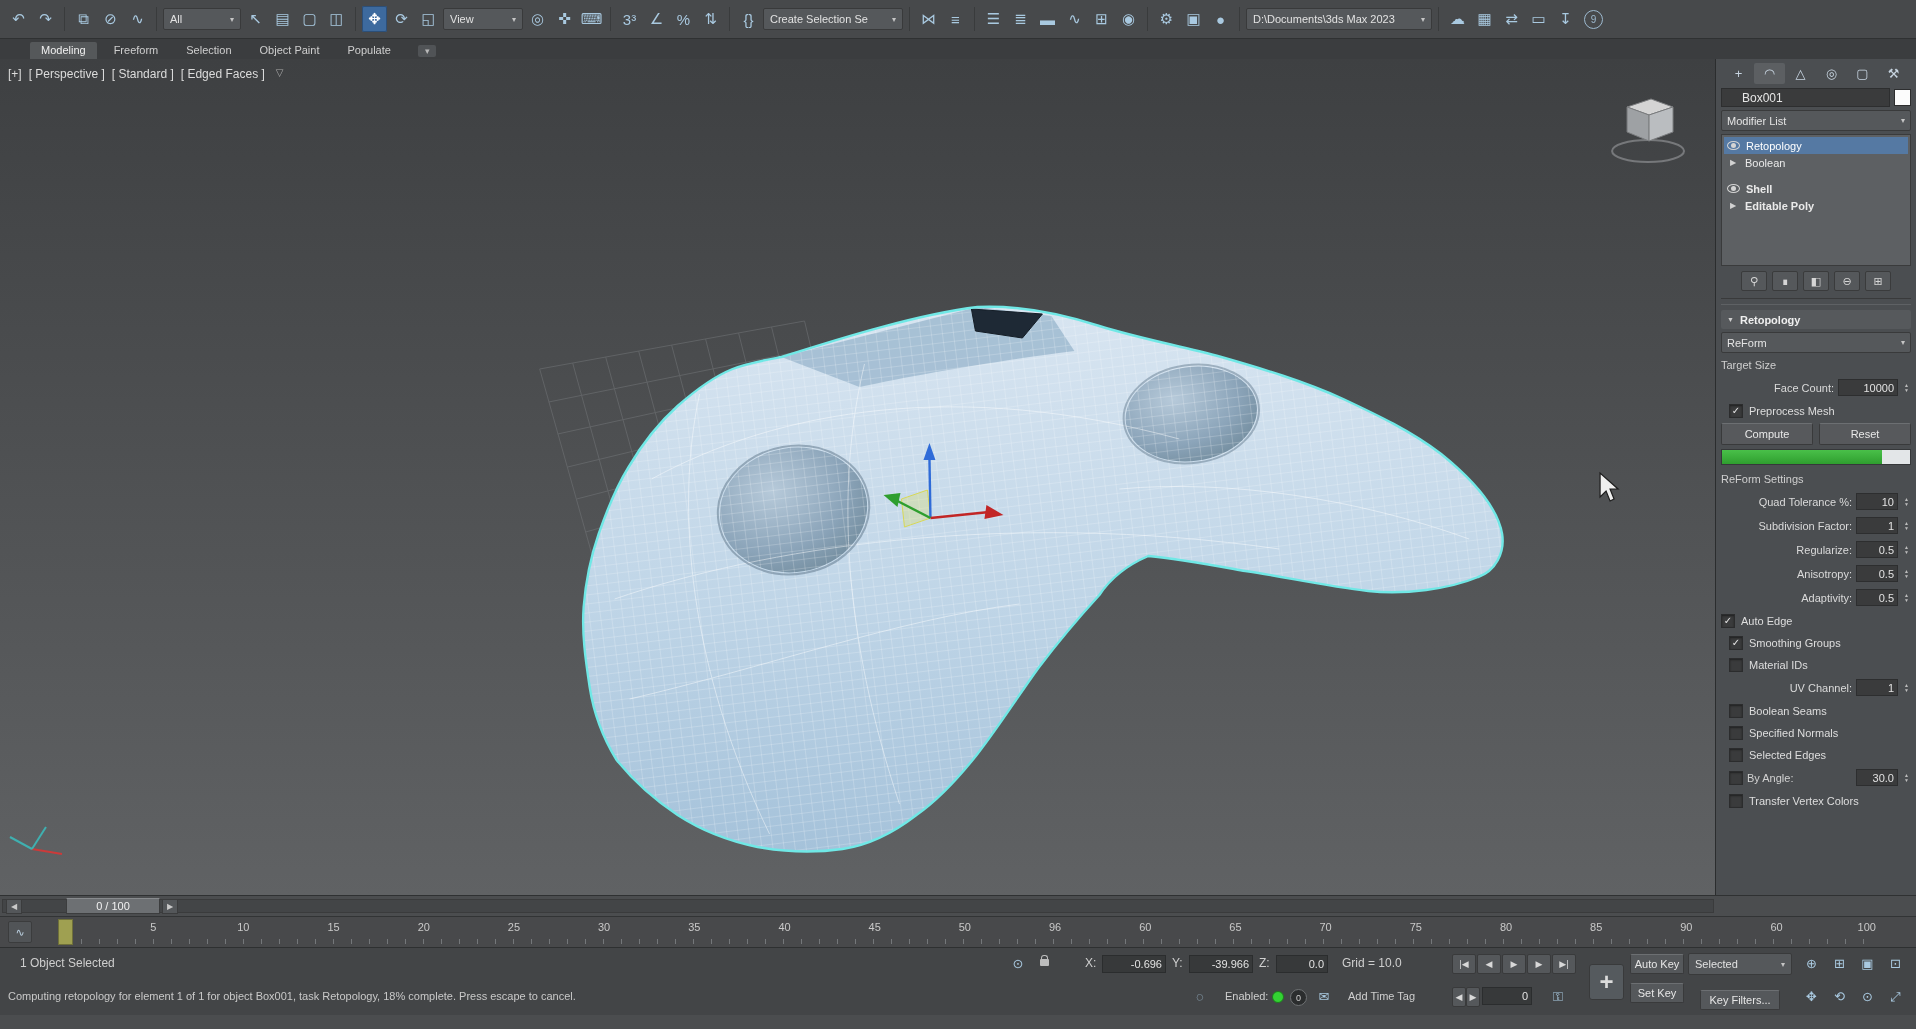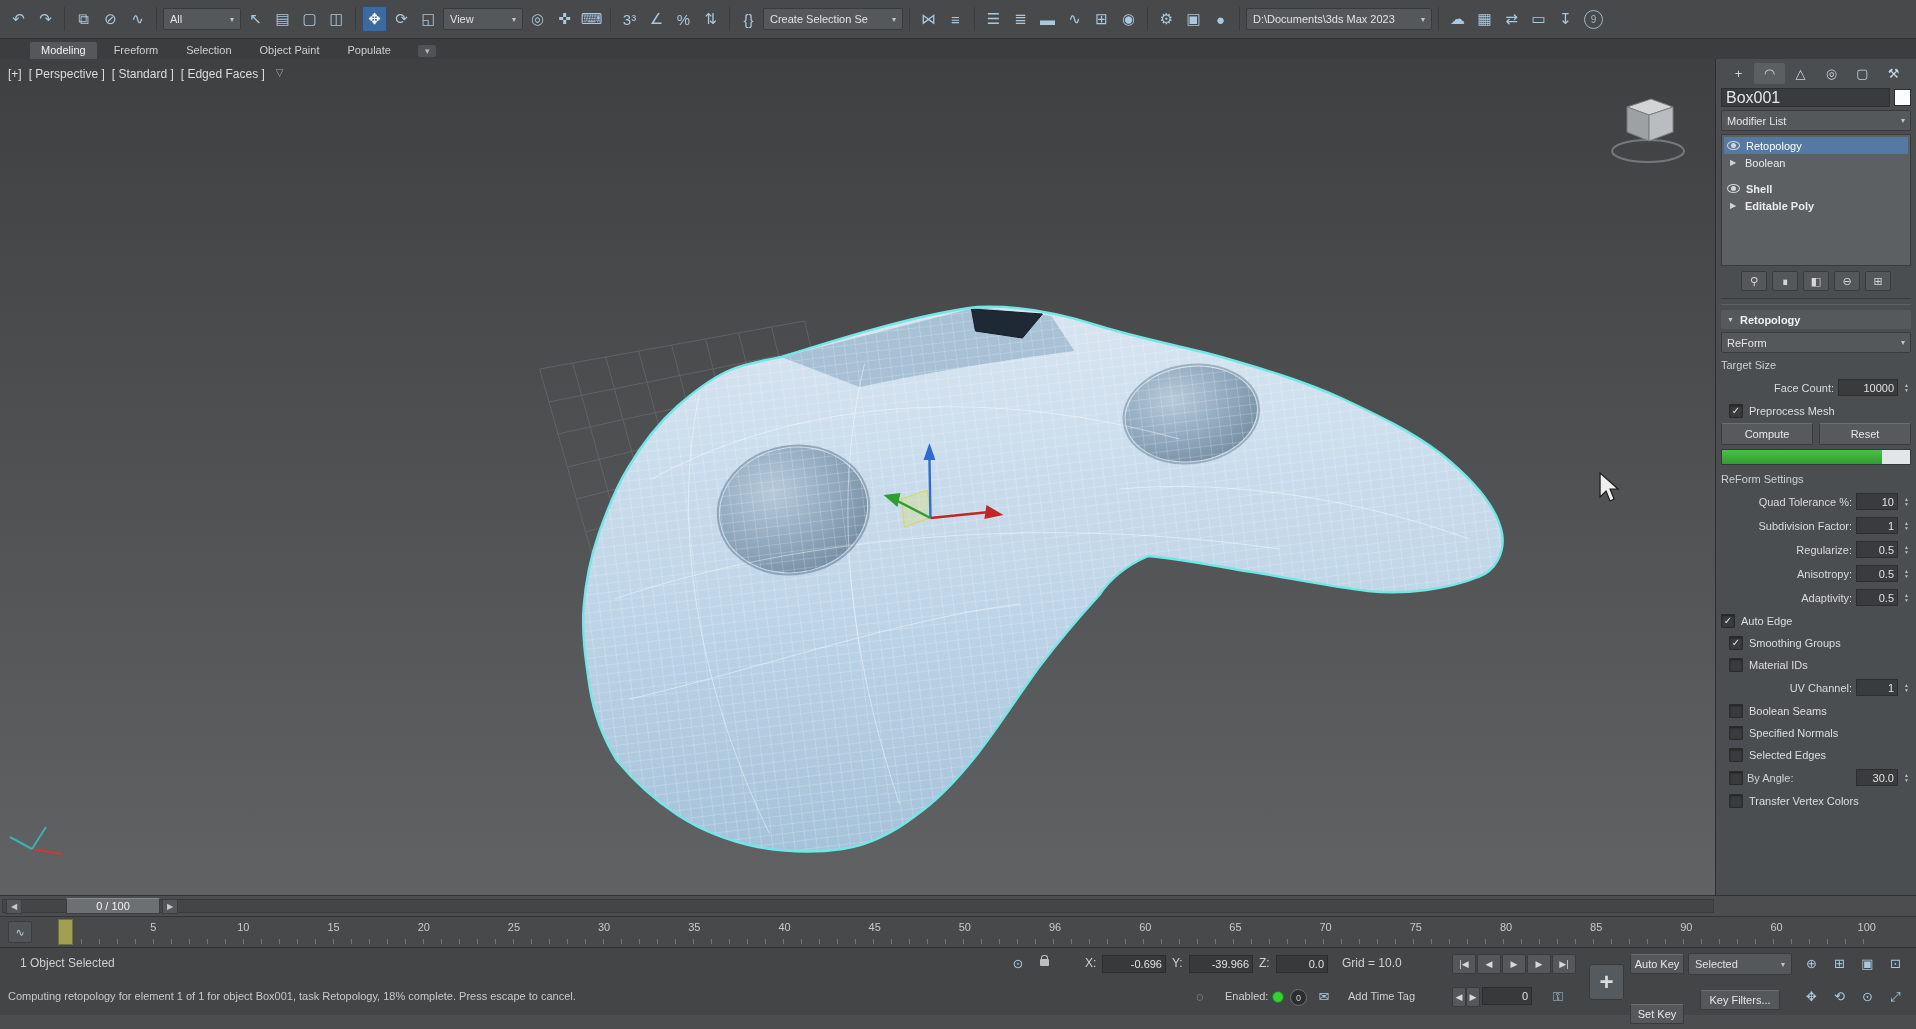--- a/index.html
+++ b/index.html
@@ -30,21 +30,21 @@
   .viewport{position:relative;flex:1;background:linear-gradient(#3e4042,#606264);border-right:1px solid #2b2d2e;overflow:hidden}
   .scene{position:absolute;inset:0;width:100%;height:100%}
   .vp-label{position:absolute;top:8px;left:8px;display:flex;gap:7px;z-index:3;font-size:12px;color:#dcdcdc}
   .vp-label .flt{color:#aaaaaa;font-size:10px;margin-left:4px}
   
   .cmd-panel{width:200px;background:#4b4e51;box-sizing:border-box;padding:3px 5px;display:flex;flex-direction:column;gap:3px;overflow:hidden}
   .cp-tabs{display:flex;justify-content:space-between;padding:1px 2px}
   .cp-tab{flex:1;height:21px;display:flex;align-items:center;justify-content:center;color:#c7d4e0;font-size:13px;border-radius:2px}
   .cp-tab.active{background:#5c5f62}
   .name-row{display:flex;gap:4px;align-items:center}
-  .name-field{flex:1;height:17px;background:#3a3b3c;border:1px solid #2d2e2f;display:flex;align-items:center;padding:0 4px;font-size:16px;color:#e6e6e6}
+  .name-field{flex:1;height:17px;background:#3a3b3c;border:1px solid #2d2e2f;display:flex;align-items:center;padding:0 20px;font-size:12px;color:#e6e6e6}
   .swatch{width:15px;height:15px;background:#fcfcfc;border:1px solid #2d2e2f}
   .cp-dd{display:flex;align-items:center;background:#55585b;border:1px solid #393a3b;border-radius:2px;height:19px;padding:0 5px;font-size:11px;color:#e4e4e4}
   .cp-dd .arr{margin-left:auto;font-size:8px;color:#c5c5c5}
   .stack{background:#5d6063;border:1px solid #3a3b3c;height:126px;font-size:11px;padding:2px;display:flex;flex-direction:column}
   .srow{display:flex;align-items:center;gap:6px;height:17px;padding:0 3px;color:#eaeaea}
   .srow.selected{background:#5579a3;color:#fff}
   .srow.bold{font-weight:bold}
   .ex{font-size:8px;color:#d2d2d2;width:12px;text-align:center}
   .eye{width:13px;height:9px;border:1.5px solid #d4d4d4;border-radius:50%;position:relative;display:inline-block;box-sizing:border-box}
   .eye::after{content:"";position:absolute;inset:1px 3px;background:#d4d4d4;border-radius:50%}
@@ -552,21 +552,21 @@
     <span class="abs nav-ico" style="left:1190px;top:38px;width:20px">◌</span>
     <span class="abs" style="left:1225px;top:42px;font-size:11px">Enabled:</span>
     <span class="abs gdot" style="left:1272px;top:43px"></span>
     <span class="abs badge0" style="left:1290px;top:41px">0</span>
     <span class="abs nav-ico" style="left:1314px;top:38px;width:20px">✉</span>
     <span class="abs" style="left:1348px;top:42px;font-size:11px">Add Time Tag</span>
     <span class="abs pbtn" style="left:1452px;top:39px;width:12px">◀</span>
     <span class="abs pbtn" style="left:1466px;top:39px;width:12px">▶</span>
     <span class="abs ffield" style="left:1482px;top:39px;width:42px">0</span>
     <span class="abs nav-ico" style="left:1548px;top:38px;width:20px">⚿</span>
-    <span class="abs fbtn" style="left:1630px;top:56px;width:52px;height:18px">Set Key</span>
+    <span class="abs fbtn" style="left:1630px;top:35px;width:52px;height:18px">Set Key</span>
     <span class="abs fbtn" style="left:1700px;top:42px;width:78px;height:18px">Key Filters...</span>
     <span class="abs nav-ico" style="left:1800px;top:38px">✥</span>
     <span class="abs nav-ico" style="left:1828px;top:38px">⟲</span>
     <span class="abs nav-ico" style="left:1856px;top:38px">⊙</span>
     <span class="abs nav-ico" style="left:1884px;top:38px">⤢</span>
   </div>
 
 </div>
 
 </body></html>

